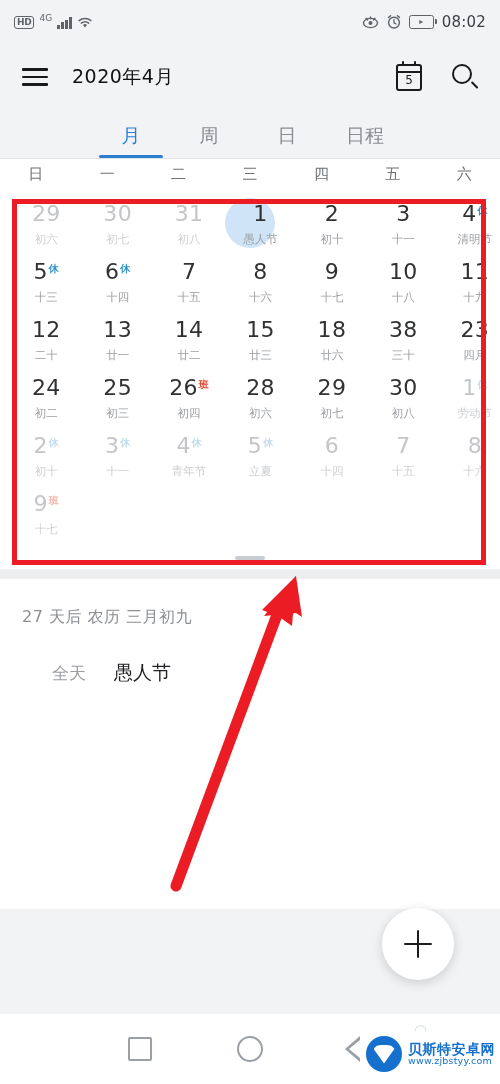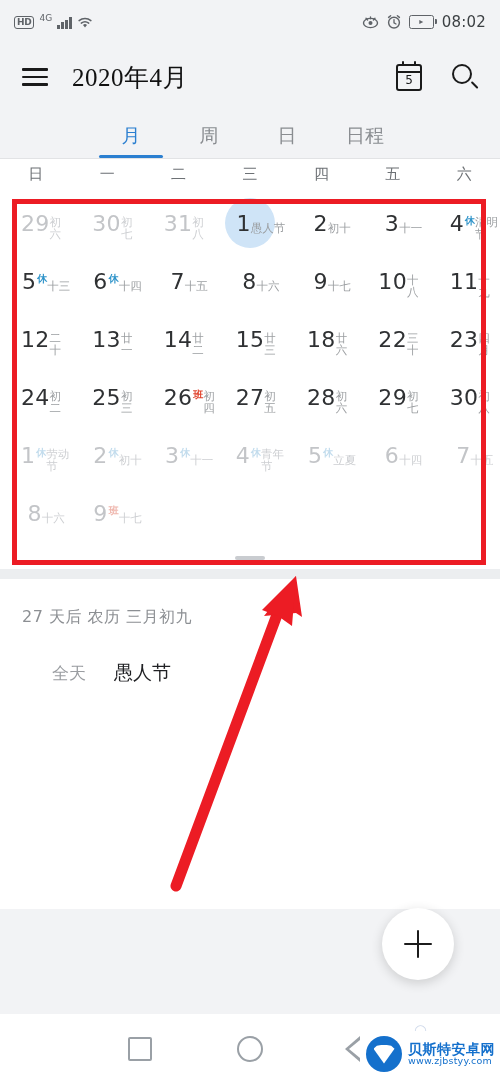--- a/index.html
+++ b/index.html
@@ -24,21 +24,21 @@
   .battery{width:23px;height:12px;border:1.5px solid #5f6368;border-radius:2.5px;position:relative;display:flex;align-items:center;justify-content:center;}
   .battery:after{content:"";position:absolute;right:-4px;top:3px;width:2px;height:5px;background:#5f6368;border-radius:0 1px 1px 0;}
   .battery .bolt{font-size:8px;color:#5f6368;line-height:1;}
   
   .appbar{height:66px;display:flex;align-items:center;padding:0 22px;background:#f2f3f5;}
   .hamburger{width:26px;display:flex;flex-direction:column;gap:5px;cursor:pointer;}
   .hamburger span{display:block;height:2.4px;background:#1a1a1a;border-radius:1px;}
   .hamburger span:nth-child(1){width:26px}
   .hamburger span:nth-child(2){width:26px}
   .hamburger span:nth-child(3){width:26px}
-  .title{font-size:25px;color:#111;margin-left:24px;letter-spacing:0.5px;font-weight:400;font-family:Liberation Serif, serif;}
+  .title{font-size:19px;color:#111;margin-left:24px;letter-spacing:0.5px;font-weight:400;}
   .appbar-actions{margin-left:auto;display:flex;align-items:center;gap:30px;}
   .cal-ic{width:26px;height:27px;border:2.2px solid #1a1a1a;border-radius:3px;position:relative;display:flex;align-items:flex-end;justify-content:center;box-sizing:border-box;}
   .cal-ic:before{content:"";position:absolute;top:-5px;left:4px;width:2.2px;height:5px;background:#1a1a1a;border-radius:1px;}
   .cal-ic:after{content:"";position:absolute;top:-5px;right:4px;width:2.2px;height:5px;background:#1a1a1a;border-radius:1px;}
   .cal-ic .tbar{position:absolute;top:5px;left:0;right:0;height:2px;background:#1a1a1a;}
   .cal-ic .num{font-size:12px;line-height:17px;color:#1a1a1a;}
   .search-ic{width:26px;height:26px;position:relative;}
   .search-ic .ring{position:absolute;top:0;left:0;width:20px;height:20px;border:2.2px solid #1a1a1a;border-radius:50%;box-sizing:border-box;}
   .search-ic .hand{position:absolute;width:9px;height:2.3px;background:#1a1a1a;transform:rotate(45deg);bottom:4px;right:-0.5px;border-radius:2px;}
   
@@ -47,21 +47,21 @@
   .tabs-inner{display:flex;margin-left:92px;}
   .tab.active{color:#2b7fd0;}
   .tab.active:after{content:"";position:absolute;bottom:0;left:50%;transform:translateX(-50%);width:64px;height:3px;background:#2b7fd0;border-radius:2px;}
   .tabs-sep{height:1px;background:#e2e3e5;}
   
   .weekhdr{display:grid;grid-template-columns:repeat(7,1fr);background:#fff;height:30px;align-items:center;}
   .weekhdr div{text-align:center;font-size:15px;color:#6d7175;}
   
   .monthwrap{position:relative;background:#fff;}
   .grid{display:grid;grid-template-columns:repeat(7,1fr);background:#fff;padding-top:6px;padding-bottom:4px;}
-  .cell{height:58px;display:flex;flex-direction:row;align-items:center;justify-content:center;position:relative;cursor:pointer;padding-left:21px;}
+  .cell{height:58px;display:flex;flex-direction:column;align-items:center;justify-content:center;position:relative;cursor:pointer;padding-left:21px;}
   .daynum-row{display:flex;align-items:flex-start;line-height:1;position:relative;z-index:2;}
   .daynum{font-size:22px;color:#2f3133;letter-spacing:0.3px;}
   .cell.out .daynum{color:#c3c5c8;}
   .badge{font-size:10px;margin-left:1px;position:relative;top:3px;font-weight:600;}
   .badge.rest{color:#2e93c9;}
   .badge.work{color:#e0452f;}
   .cell.out .badge.rest{color:#c2dced;}
   .cell.out .badge.work{color:#efb7ae;}
   .lunar{font-size:11.5px;color:#9b9ea1;margin-top:9px;line-height:1;position:relative;z-index:2;}
   .cell.out .lunar{color:#cdcfd2;}
@@ -296,21 +296,21 @@
         <div class="lunar">廿三</div>
       </div>
       <div class="cell">
         <div class="daynum-row">
           <span class="daynum">18</span>
         </div>
         <div class="lunar">廿六</div>
       </div>
       <div class="cell">
         <div class="daynum-row">
-          <span class="daynum">22</span>
+          <span class="daynum">38</span>
         </div>
         <div class="lunar">三十</div>
       </div>
       <div class="cell">
         <div class="daynum-row">
           <span class="daynum">23</span>
         </div>
         <div class="lunar">四月</div>
       </div>
       <div class="cell">
@@ -324,26 +324,20 @@
           <span class="daynum">25</span>
         </div>
         <div class="lunar">初三</div>
       </div>
       <div class="cell">
         <div class="daynum-row">
           <span class="daynum">26</span>
           <span class="badge work">班</span>
         </div>
         <div class="lunar">初四</div>
-      </div>
-      <div class="cell">
-        <div class="daynum-row">
-          <span class="daynum">27</span>
-        </div>
-        <div class="lunar">初五</div>
       </div>
       <div class="cell">
         <div class="daynum-row">
           <span class="daynum">28</span>
         </div>
         <div class="lunar">初六</div>
       </div>
       <div class="cell">
         <div class="daynum-row">
           <span class="daynum">29</span>

